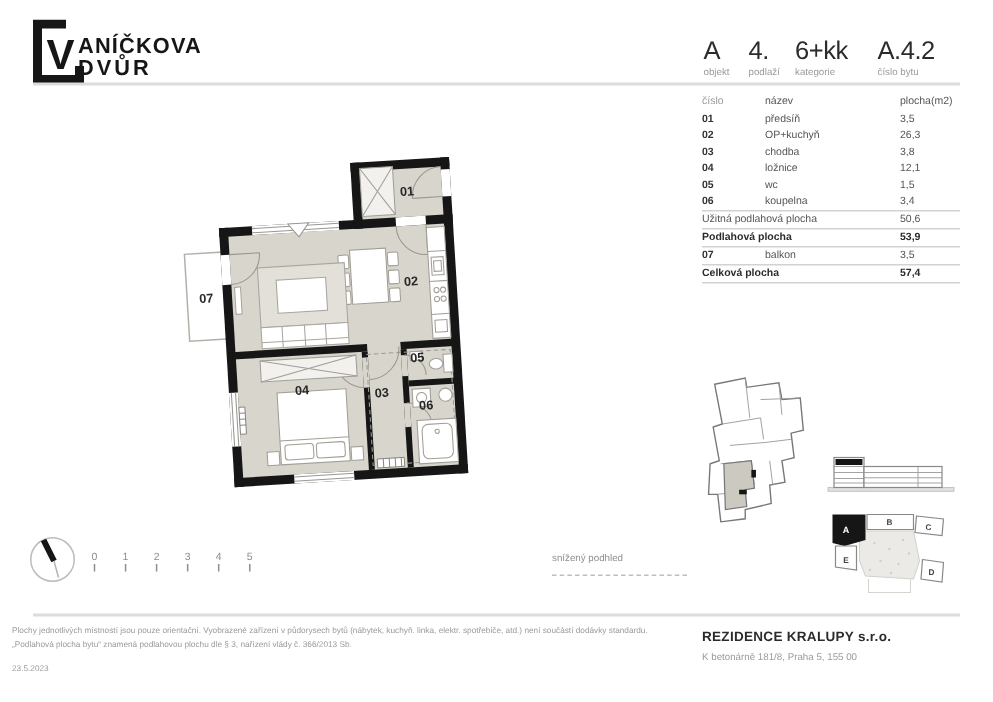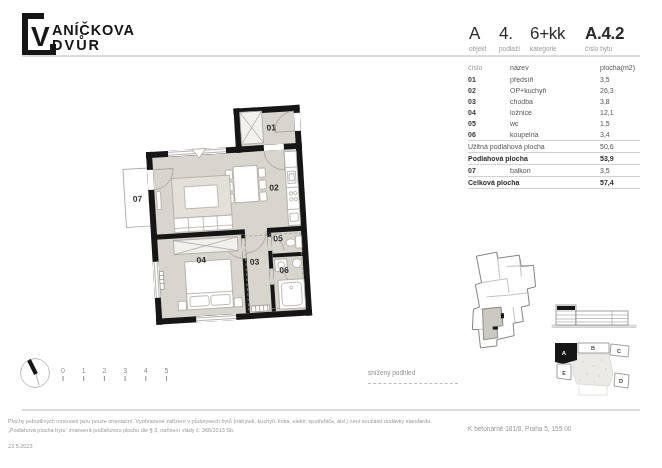--- a/index.html
+++ b/index.html
@@ -3,21 +3,21 @@
 <meta charset="utf-8">
 <style>
   html,body{margin:0;padding:0;background:#fff;}
   .page{position:relative;width:662px;height:468px;background:#ffffff;overflow:hidden;
         font-family:"Liberation Sans",sans-serif;color:#222;}
   .abs{position:absolute;}
   .divider{position:absolute;left:22px;width:618px;height:2px;background:#dcdcd9;}
   
   .hfield{position:absolute;top:24px;}
   .hfield .val{font-size:17px;font-weight:500;color:#2b2b2b;letter-spacing:-0.3px;}
-  .hfield .val.bold{font-weight:bold;}
+  .hfield .val.bold{font-weight:normal;}
   .hfield .cap{font-size:6.5px;color:#9b9b98;margin-top:1px;}
   
   .atable{position:absolute;left:468px;top:62px;width:172px;font-size:7px;}
   .trow{display:flex;height:11px;line-height:11px;}
   .trow.head{color:#9b9b98;height:12px;line-height:12px;}
   .trow .c-num{width:42px;font-weight:bold;color:#333;}
   .trow.head .c-num{font-weight:normal;color:#9b9b98;}
   .trow .c-name{flex:1;color:#555;}
   .trow .c-val{width:40px;color:#555;}
   .srow{display:flex;height:11px;line-height:11px;border-top:1px solid #d2d2cf;align-items:center;}
@@ -371,16 +371,17 @@
   <div class="legend-dash"></div>
 
   <div class="divider" style="top:409px"></div>
 
   <div class="foot-left">
     <div>Plochy jednotlivých místností jsou pouze orientační. Vyobrazené zařízení v půdorysech bytů (nábytek, kuchyň. linka, elektr. spotřebiče, atd.) není součástí dodávky standardu.</div>
     <div>„Podlahová plocha bytu“ znamená podlahovou plochu dle § 3, nařízení vlády č. 366/2013 Sb.</div>
     <div class="foot-date">23.5.2023</div>
   </div>
   <div class="foot-right">
+    <div class="company">REZIDENCE KRALUPY s.r.o.</div>
     <div class="address">K betonárně 181/8, Praha 5, 155 00</div>
   </div>
 
 </div>
 
 </body></html>

